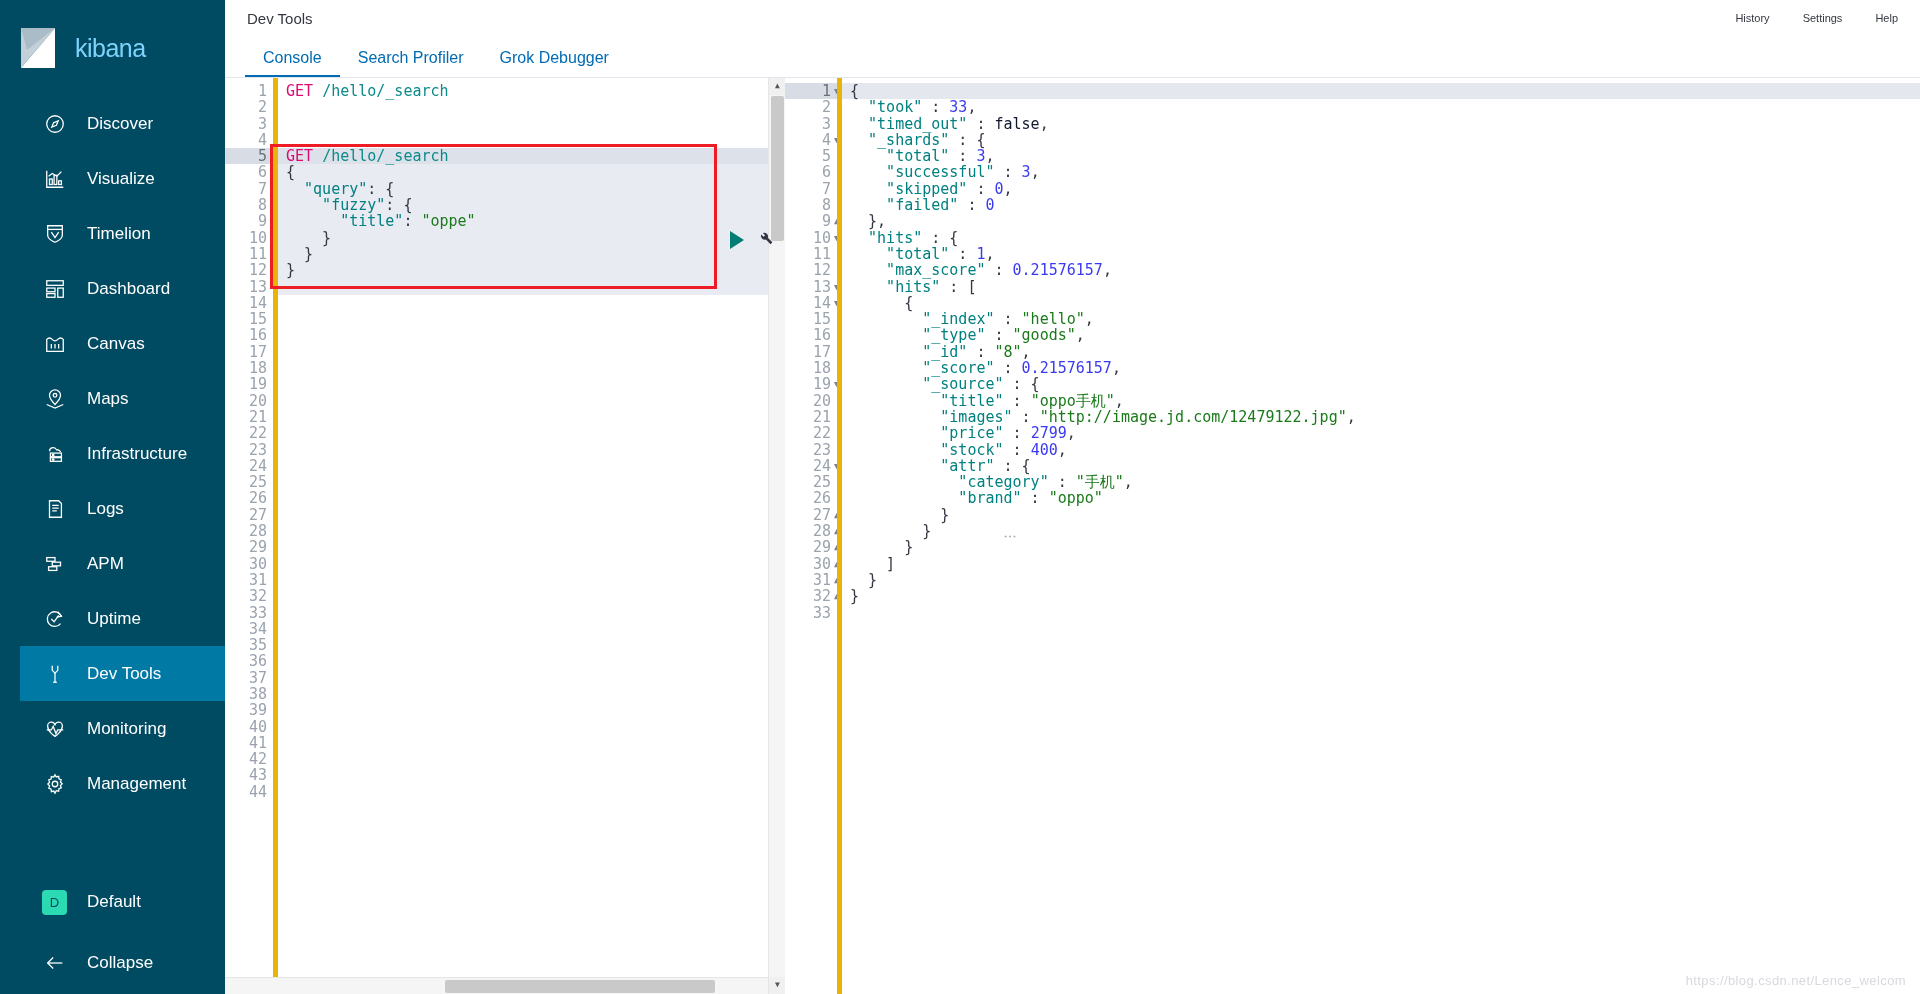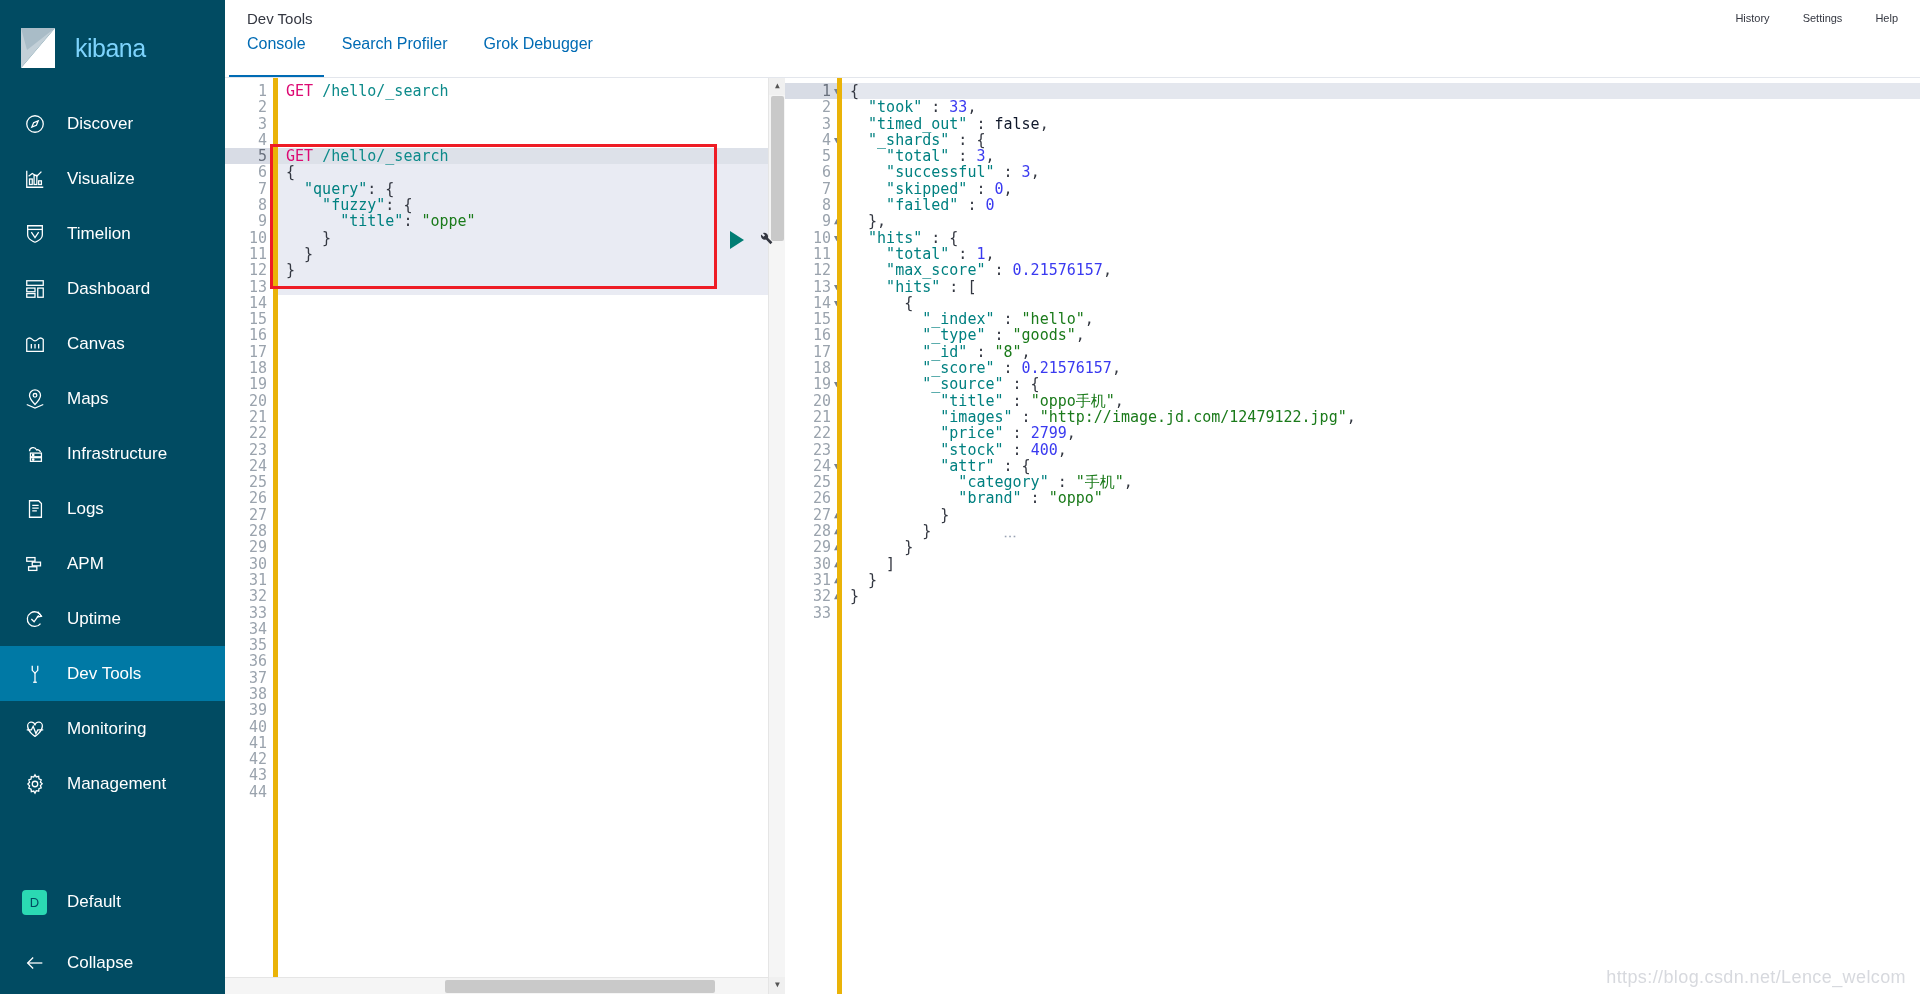--- a/index.html
+++ b/index.html
@@ -45,20 +45,21 @@
     font-size: 25px;
     font-weight: 400;
     letter-spacing: -0.5px;
     color: #7dd3fc;
     line-height: 1;
   }
   .navlist {
     display: flex;
     flex-direction: column;
     flex: 1 1 auto;
+    padding-left: 20px;
   }
   .navitem {
     height: 55px;
     display: flex;
     align-items: center;
     padding-left: 22px;
     gap: 20px;
     cursor: pointer;
     color: #ffffff;
     font-size: 17px;
@@ -109,21 +110,22 @@
   .topbar-actions { display: flex; gap: 33px; }
   .topbar-actions .act {
     font-size: 11px;
     color: #343741;
     cursor: pointer;
   }
 
   .tabbar {
     height: 42px;
     display: flex;
-    padding-left: 4px;
+    align-items: flex-end;
+    padding-left: 20px;
     gap: 0;
     border-bottom: 1px solid #e3e6ec;
   }
   .tab {
     font-size: 16px;
     color: #006bb4;
     padding: 0 18px 9px 18px;
     cursor: pointer;
     border-bottom: 2px solid transparent;
     line-height: 1;
@@ -278,21 +280,21 @@
     color: #98a2b3;
     font-size: 13px;
     letter-spacing: 0;
     line-height: 4px;
     writing-mode: vertical-rl;
   }
 
   .watermark {
     position: absolute;
     right: 14px; bottom: 6px;
-    font-size: 18px;
+    font-size: 13px;
     color: #d7d9de;
     letter-spacing: 0.4px;
     z-index: 40;
     user-select: none;
   }
 
   .divider-v {
     position: absolute;
     top: 0; bottom: 0;
     width: 1px;

